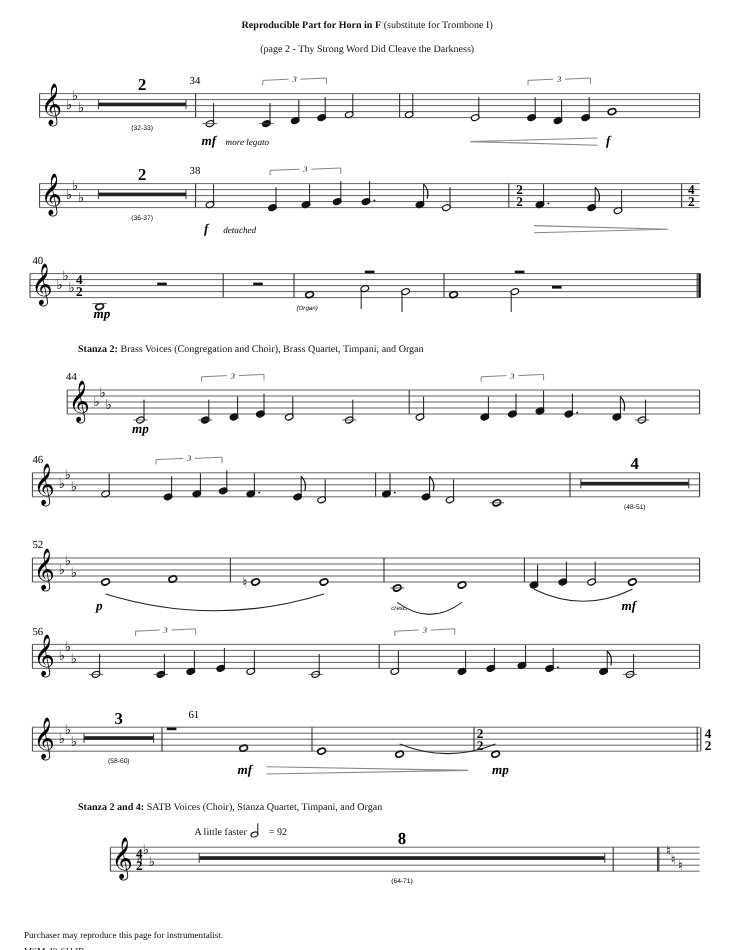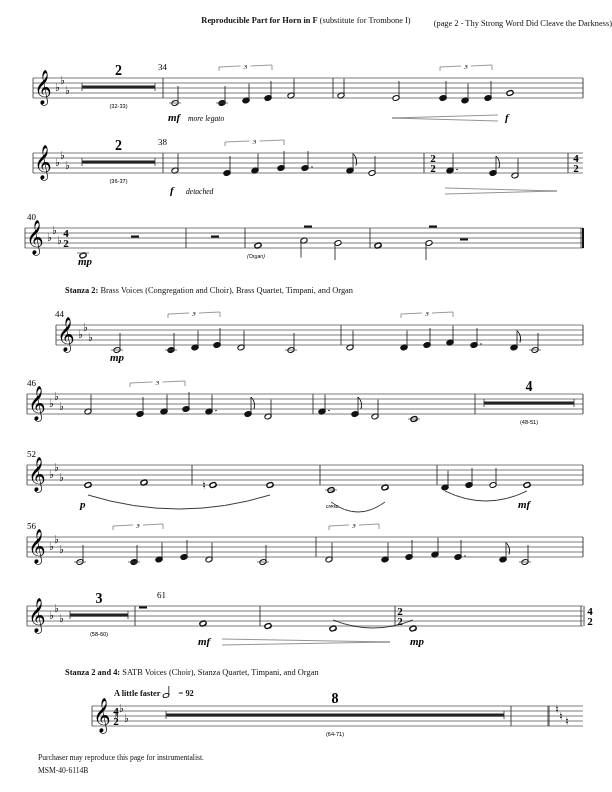--- a/index.html
+++ b/index.html
@@ -1,25 +1,25 @@
 <!DOCTYPE html>
 <html><head>
   <meta charset="utf-8">
   <style>
     html, body { margin: 0; padding: 0; background: #ffffff; }
     body { width: 612px; height: 792px; position: relative; overflow: hidden;
            font-family: "Liberation Serif", "DejaVu Serif", serif; color: #111; }
     .title { position: absolute; left: 0; width: 612px; text-align: center; font-size: 8.4px; line-height: 10px; }
     .title b { font-weight: bold; }
     #title1 { top: 16px; }
-    #title2 { top: 19px; text-align: right; }
+    #title2 { top: 36px; }
     .stanza { position: absolute; left: 48px; font-size: 8.4px; }
     .stanza .bold { font-weight: bold; padding-left: 17px; }
-    .tempo { position: absolute; font-size: 8.4px; font-weight: bold; }
-    .footer { position: absolute; left: 38px; font-size: 7.6px; line-height: 11px; }
+    .tempo { position: absolute; font-size: 8.4px; font-weight: normal; margin-left: 48px; }
+    .footer { position: absolute; left: 20px; font-size: 7.6px; line-height: 11px; margin-top: 22px; }
     svg.score { position: absolute; left: 0; top: 0; }
     .mnum { font-family: "Liberation Serif", serif; font-size: 9px; }
     .mrest-count { font-family: "Liberation Serif", serif; font-size: 14px; font-weight: bold; }
     .range { font-family: "Liberation Sans", sans-serif; font-size: 5.6px; }
     .dyn { font-family: "Liberation Serif", serif; font-style: italic; font-weight: bold; font-size: 11px; }
     .expr { font-family: "Liberation Serif", serif; font-style: italic; font-size: 7.6px; }
     .small-it { font-family: "Liberation Sans", sans-serif; font-style: italic; font-size: 5.2px; }
     .tup { font-family: "Liberation Serif", serif; font-style: italic; font-size: 7px; }
     .ts { font-family: "Liberation Serif", serif; font-weight: bold; font-size: 11px; }
     .clef { font-family: "DejaVu Sans", sans-serif; font-size: 30px; }

